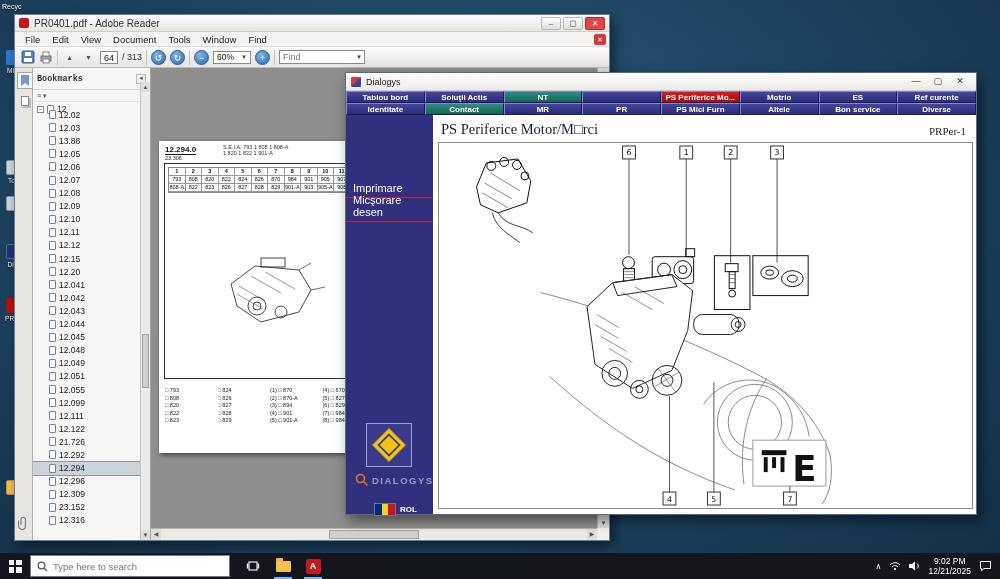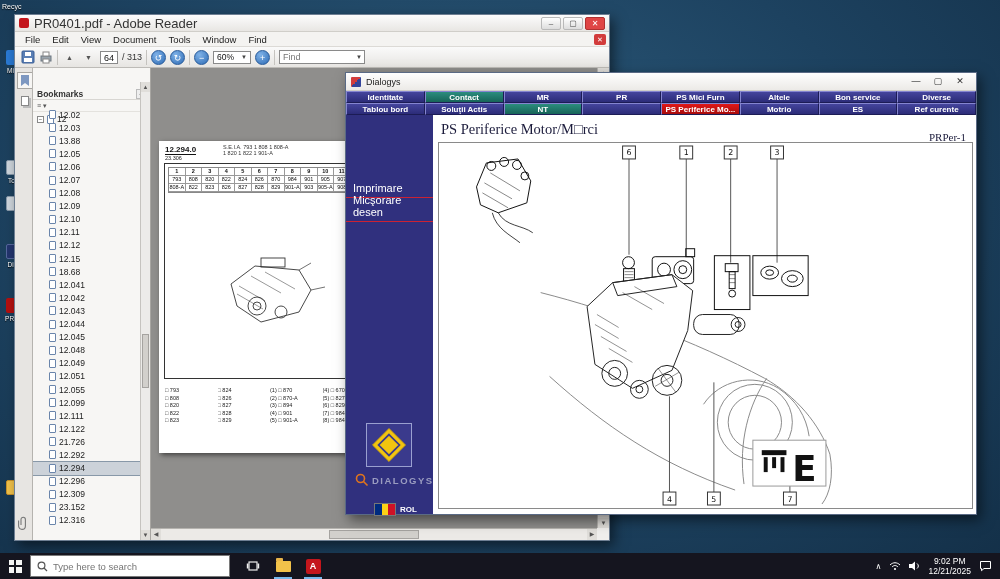--- a/index.html
+++ b/index.html
@@ -15,21 +15,21 @@
   .di-folder { background:#f2c24a; border:1px solid #c8922a; }
   .di-label { font-size:6.5px; color:#fff; text-shadow:0 1px 1px #000; }
 
   
   .window { position:absolute; border:1px solid #6e7f93; box-shadow:4px 5px 12px rgba(0,0,0,.5); }
 
   
   #pdf-window { left:14px; top:14px; width:596px; height:527px; background:#f0efed; z-index:2; }
   .pdf-titlebar { height:17px; background:linear-gradient(#fcfcfc,#e8e6e3); border-bottom:1px solid #d0cec9; display:flex; align-items:center; padding:0 4px; }
   .pdf-app-icon { width:10px; height:10px; background:#c4161c; border-radius:2px; margin-right:5px; }
-  .pdf-title { font-size:13px; color:#333; flex:1; white-space:nowrap; overflow:hidden; }
+  .pdf-title { font-size:10px; color:#333; flex:1; white-space:nowrap; overflow:hidden; }
   .winbtn { width:20px; height:13px; display:flex; align-items:center; justify-content:center; font-size:8px; color:#444; margin-left:2px; border:1px solid #b9b9b9; background:linear-gradient(#fff,#ddd); border-radius:2px; }
   .winbtn.close { background:#df4545; color:#fff; border-color:#b03030; }
   .pdf-menubar { height:15px; display:flex; align-items:center; padding:0 4px; background:#f4f3f1; border-bottom:1px solid #dcdad6; position:relative; }
   .menu-item { font-size:9.5px; color:#222; padding:0 6px; }
   .doc-close { position:absolute; right:3px; top:2px; width:12px; height:11px; background:#d23c3c; color:#fff; font-size:7px; line-height:11px; text-align:center; border-radius:2px; }
   .pdf-toolbar { height:21px; background:linear-gradient(#fafafa,#e7e5e2); border-bottom:1px solid #bdbbb7; display:flex; align-items:center; gap:4px; padding:0 6px; }
   .tb-sep { width:1px; height:15px; background:#c5c3bf; }
   .tb-btn { width:15px; height:15px; display:flex; align-items:center; justify-content:center; font-size:7px; color:#555; border:1px solid transparent; border-radius:2px; }
   .page-input { width:18px; height:13px; border:1px solid #8a8a8a; background:#fff; font-size:9px; text-align:center; line-height:12px; color:#111; }
   .page-count { font-size:9px; color:#333; }
@@ -39,21 +39,21 @@
   .find-box { width:86px; height:14px; border:1px solid #8a8a8a; background:#fff; display:flex; align-items:center; }
   .find-box input { border:none; outline:none; width:100%; font-size:9px; color:#555; padding:0 3px; font-family:"Liberation Sans",sans-serif; background:transparent; }
   .pdf-body { position:absolute; top:53px; left:0; right:0; bottom:0; }
   .tabstrip { position:absolute; left:0; top:0; bottom:0; width:18px; background:#e7e5e2; border-right:1px solid #b5b3af; }
   .tab-slot { position:absolute; left:2px; width:15px; height:17px; display:flex; align-items:center; justify-content:center; }
   .tab-slot.active { background:#f7f6f4; border:1px solid #a8a6a2; border-right:none; }
   .ribbon { width:8px; height:11px; background:#7d97c0; clip-path:polygon(0 0,100% 0,100% 100%,50% 72%,0 100%); }
   .pagesym { width:8px; height:10px; background:#fff; border:1px solid #888; box-shadow:2px 2px 0 #bbb; }
   .clip-slot { position:absolute; left:3px; bottom:6px; }
   .bm-panel { position:absolute; left:18px; width:118px; top:0; bottom:0; background:#f7f6f4; border-right:1px solid #a8a6a2; }
-  .bm-header { height:32px; border-bottom:1px solid #d8d6d2; display:flex; align-items:flex-end; padding:0 4px; }
+  .bm-header { height:22px; border-bottom:1px solid #d8d6d2; display:flex; align-items:center; padding:0 4px;font-family:Liberation Mono, monospace; }
   .bm-header-label { font-size:8.5px; font-weight:bold; color:#333; flex:1; }
   .bm-collapse { font-size:6px; color:#555; border:1px solid #bbb; background:#eee; width:10px; height:10px; line-height:8px; text-align:center; }
   .bm-toolbar { height:12px; border-bottom:1px solid #e4e2de; display:flex; align-items:center; padding:0 4px; font-size:7px; color:#555; gap:2px; }
   .bm-root { height:14px; display:flex; align-items:center; padding-left:4px; font-size:8.5px; color:#222; gap:3px; }
   .minus-box { width:7px; height:7px; border:1px solid #888; background:#fff; font-size:6px; line-height:5px; text-align:center; color:#333; }
   .bm-icon { width:7px; height:9px; border:1px solid #6a85ab; background:#fff; border-radius:1px; flex:none; }
   .bm-list { position:absolute; top:40px; left:0; right:10px; bottom:0; overflow:hidden; }
   .bm-item { height:13.1px; display:flex; align-items:center; padding-left:16px; font-size:8.5px; color:#222; gap:3px; white-space:nowrap; }
   .bm-item.sel { background:#ccd2d9; outline:1px solid #8898a8; }
   .bm-scroll { position:absolute; right:0; top:14px; bottom:0; width:10px; background:#ecebe9; border-left:1px solid #c5c3bf; }
@@ -94,21 +94,21 @@
   .side-btn { position:absolute; left:0; right:0; padding:3px 0 3px 7px; font-size:11px; color:#fff; border-bottom:1px solid #cc2233; }
   .renault-box { position:absolute; left:20px; top:308px; width:46px; height:44px; border:1px solid #9aa0d0; background:#3a3a8c; display:flex; align-items:center; justify-content:center; }
   .brand-row { position:absolute; left:9px; top:358px; display:flex; align-items:center; gap:3px; }
   .brand-text { font-size:9.5px; letter-spacing:1.5px; color:#9a9cc0; font-weight:bold; }
   .flag-row { position:absolute; left:28px; top:388px; display:flex; align-items:center; gap:4px; }
   .flag { width:22px; height:13px; display:flex; border:1px solid #777; }
   .flag div { flex:1; }
   .flag-label { font-size:8px; color:#fff; font-weight:bold; }
   .dlg-main { position:absolute; left:87px; top:0; right:0; bottom:0; background:#fff; }
   .dlg-page-title { position:absolute; left:8px; top:6px; font-family:"Liberation Serif",serif; font-size:14.5px; color:#1c1c3c; }
-  .dlg-page-ref { position:absolute; right:10px; top:16px; font-family:"Liberation Serif",serif; font-size:11px; color:#1c1c3c; }
+  .dlg-page-ref { position:absolute; right:10px; top:10px; font-family:"Liberation Serif",serif; font-size:11px; color:#1c1c3c; }
   .drawbox { position:absolute; left:5px; right:3px; top:27px; bottom:5px; border:1px solid #8a8a8a; }
   .fill { width:100%; height:100%; display:block; }
 
   
   #taskbar { position:absolute; left:0; right:0; bottom:0; height:26px; background:#15151f; z-index:5; display:flex; align-items:center; }
   .start { width:30px; height:26px; display:flex; align-items:center; justify-content:center; }
   .start-logo { width:13px; height:13px; display:grid; grid-template:1fr 1fr / 1fr 1fr; gap:1.5px; }
   .start-logo span { background:#f5f5f5; }
   .search { width:200px; height:22px; background:#fff; border:1px solid #7a7a7a; display:flex; align-items:center; gap:5px; padding:0 6px; margin-right:8px; }
   .search input { border:none; outline:none; flex:1; font-size:9.5px; color:#555; font-family:"Liberation Sans",sans-serif; background:transparent; }
@@ -285,21 +285,21 @@
             <span>12.12</span>
           </div>
 
           <div class="bm-item">
             <span class="bm-icon"></span>
             <span>12.15</span>
           </div>
 
           <div class="bm-item">
             <span class="bm-icon"></span>
-            <span>18.68</span>
+            <span>12.20</span>
           </div>
 
           <div class="bm-item">
             <span class="bm-icon"></span>
             <span>12.041</span>
           </div>
 
           <div class="bm-item">
             <span class="bm-icon"></span>
             <span>12.042</span>
@@ -517,39 +517,39 @@
 <div class="window" id="dlg-window">
   <div class="dlg-titlebar">
     <div class="dlg-ico"></div>
     <div class="dlg-title">Dialogys</div>
     <div class="dlg-btn">—</div>
     <div class="dlg-btn">▢</div>
     <div class="dlg-btn">✕</div>
   </div>
   <div class="dlg-nav-row">
 
+  <div class="dlg-tab">Tablou bord</div>
+      <div class="dlg-tab">Soluţii Actis</div>
+      <div class="dlg-tab teal">NT</div>
+      <div class="dlg-tab"></div>
+      <div class="dlg-tab active">PS Periferice Mo...</div>
+      <div class="dlg-tab">Motrio</div>
+      <div class="dlg-tab">ES</div>
+      <div class="dlg-tab">Ref curente</div>
+    </div>
+  <div class="dlg-nav-row">
+
   <div class="dlg-tab">Identitate</div>
       <div class="dlg-tab teal">Contact</div>
       <div class="dlg-tab">MR</div>
       <div class="dlg-tab">PR</div>
       <div class="dlg-tab">PS Mici Furn</div>
       <div class="dlg-tab">Altele</div>
       <div class="dlg-tab">Bon service</div>
       <div class="dlg-tab">Diverse</div>
-    </div>
-  <div class="dlg-nav-row">
-
-  <div class="dlg-tab">Tablou bord</div>
-      <div class="dlg-tab">Soluţii Actis</div>
-      <div class="dlg-tab teal">NT</div>
-      <div class="dlg-tab"></div>
-      <div class="dlg-tab active">PS Periferice Mo...</div>
-      <div class="dlg-tab">Motrio</div>
-      <div class="dlg-tab">ES</div>
-      <div class="dlg-tab">Ref curente</div>
     </div>
   <div class="dlg-body">
     <div class="dlg-side">
       <div class="side-btn" style="top:64px">Imprimare</div>
       <div class="side-btn" style="top:76px">Micşorare desen</div>
       <div class="renault-box">
         <svg width="40" height="40" viewBox="0 0 46 46">
           <polygon points="23,4 42,23 23,42 4,23" fill="#f2c40f" stroke="#caa20a"></polygon>
           <polygon points="23,11 35,23 23,35 11,23" fill="none" stroke="#3a3a8c" stroke-width="2"></polygon>
         </svg>

